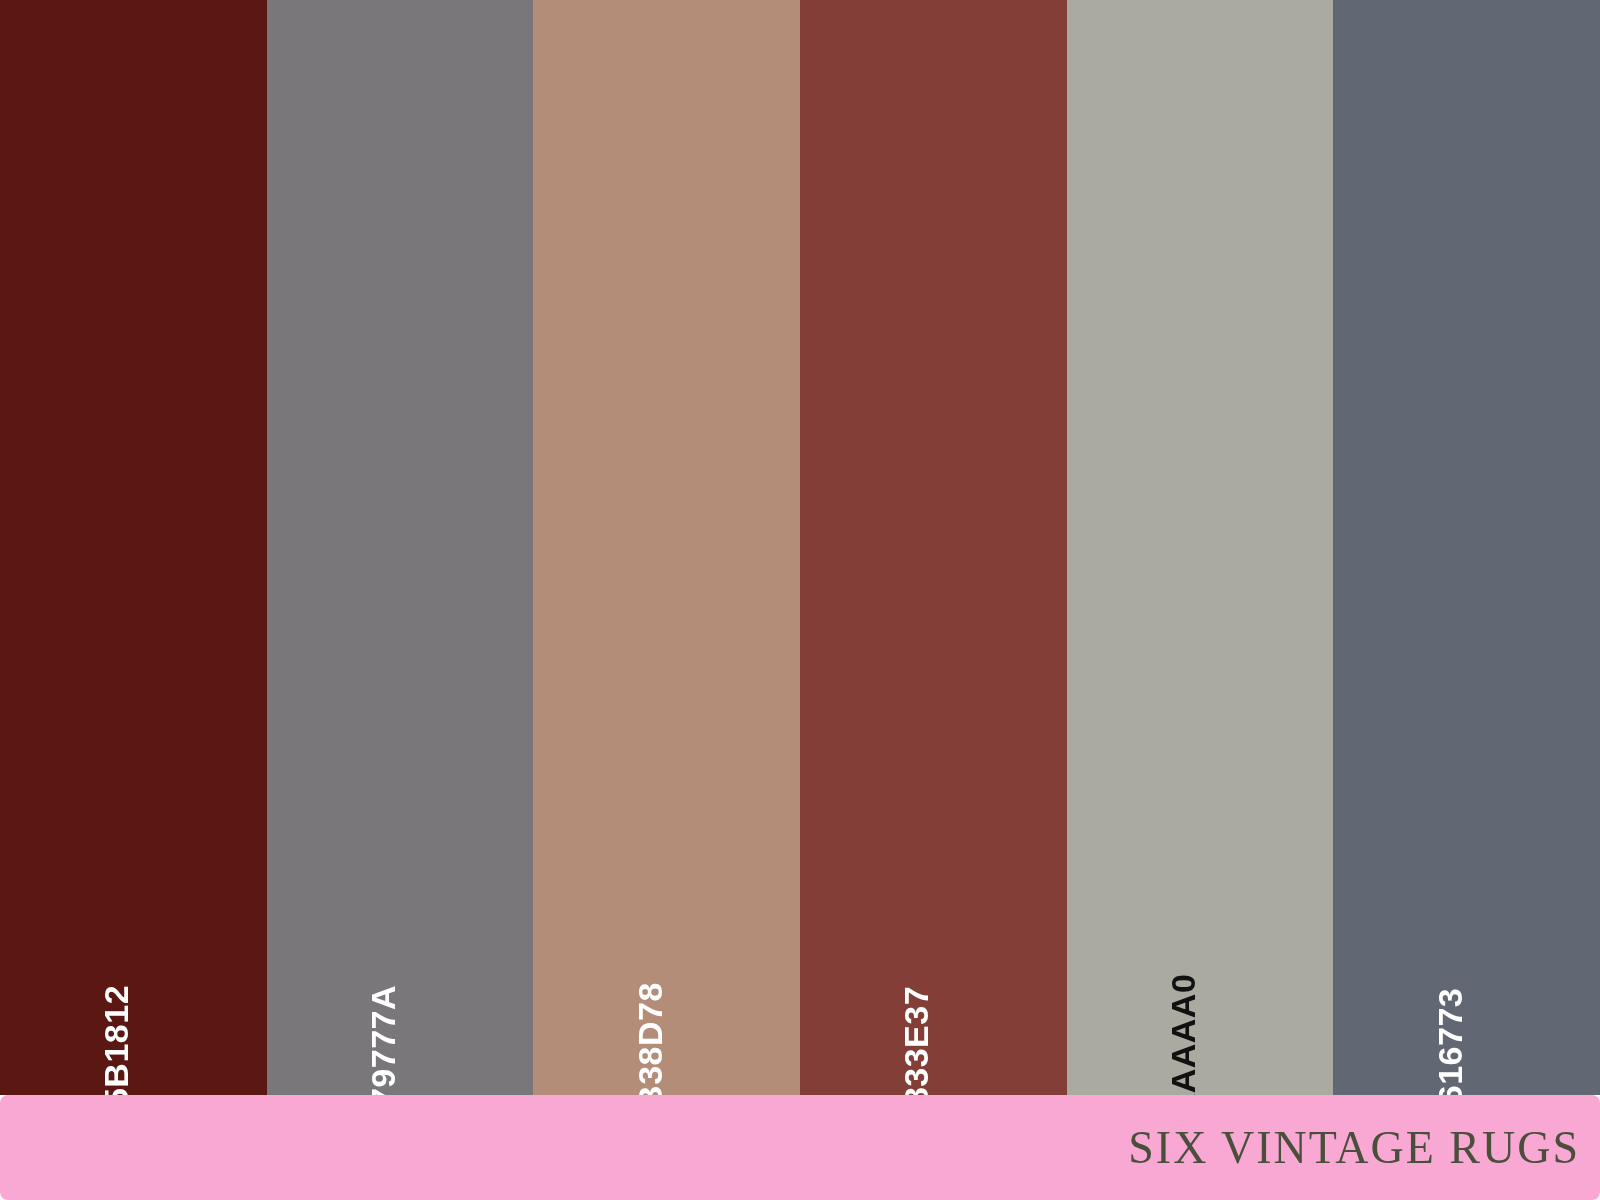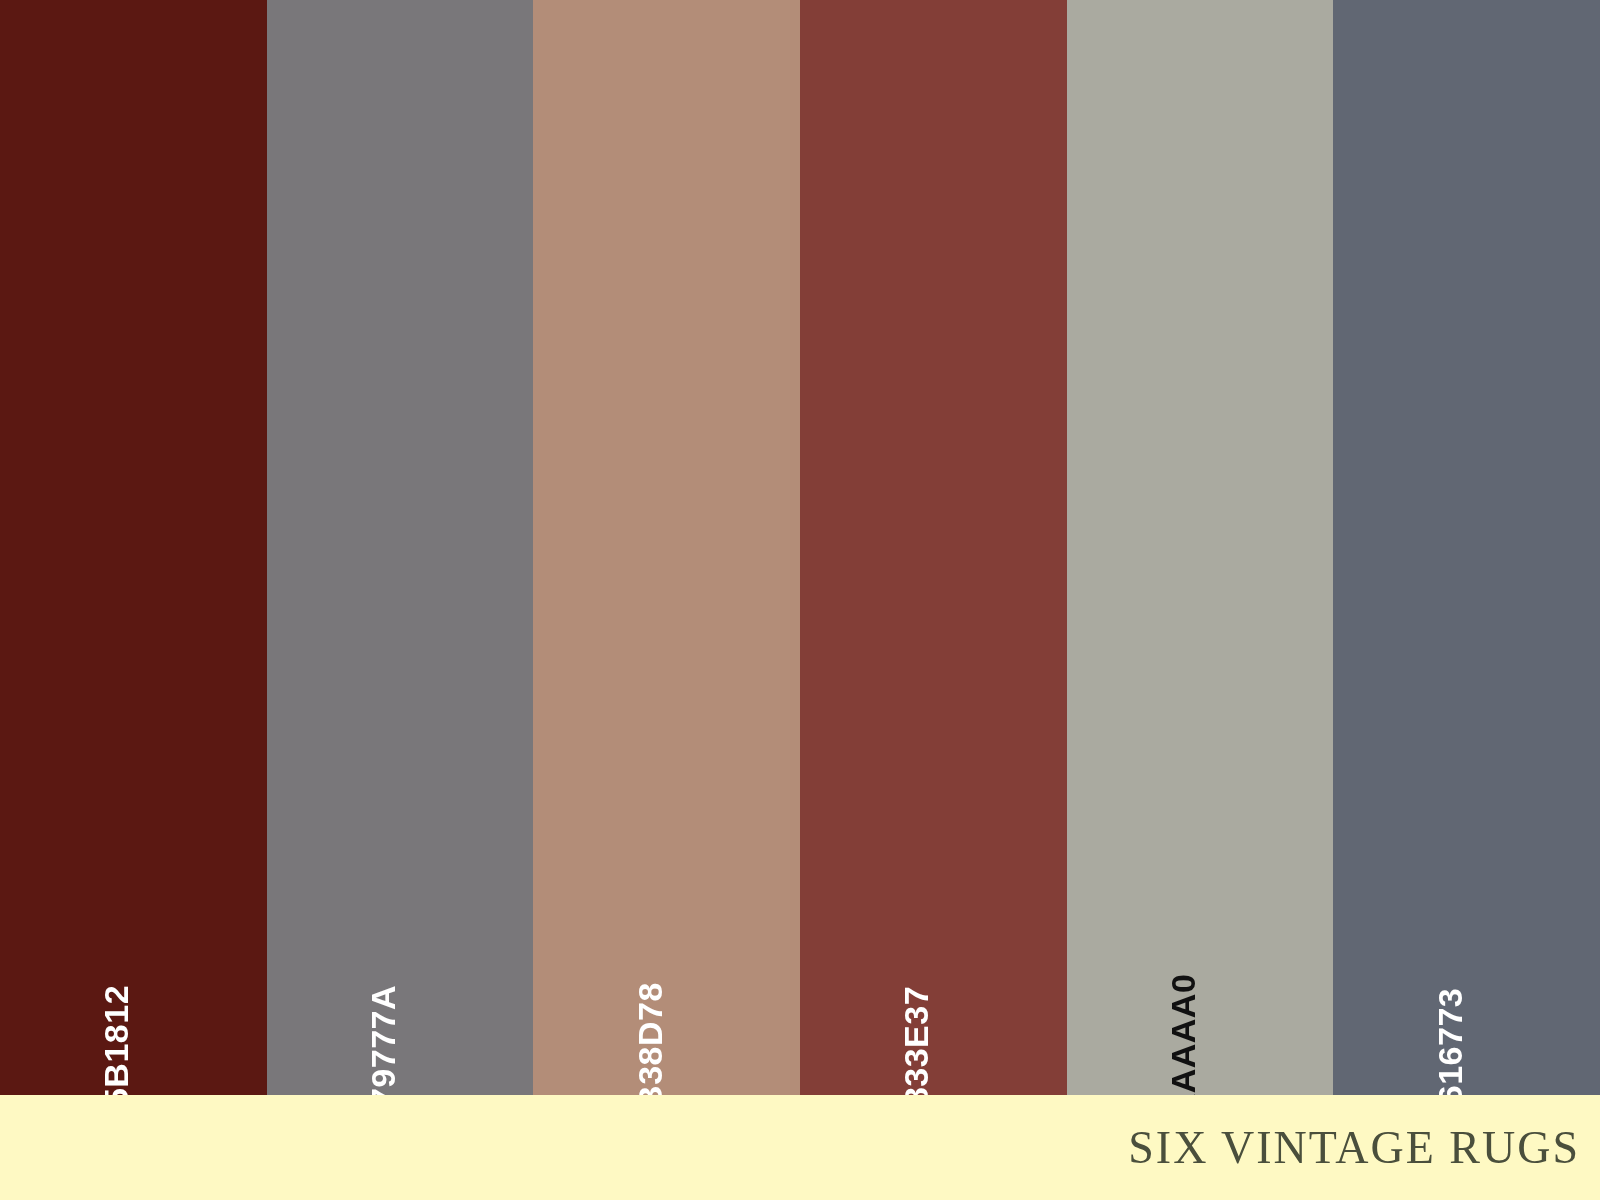--- a/index.html
+++ b/index.html
@@ -143,17 +143,17 @@
     <div class="swatch" style="background-color: rgb(97, 103, 115);">
       <div class="swatch-label">
         <span class="swatch-label-inner">
           <span class="swatch-label-text" style="color: rgb(255, 255, 255);">616773</span>
         </span>
       </div>
     </div>
 
   </div>
 
-  <div id="footer" style="background-color: #fef9c3;">
+  <div id="footer" style="background-color: #f9a8d4; border-radius: 8px;">
     <div id="brand-wordmark" style="color: rgb(74, 79, 60);">SIX VINTAGE RUGS</div>
   </div>
 
 </div>
 
 </body></html>

